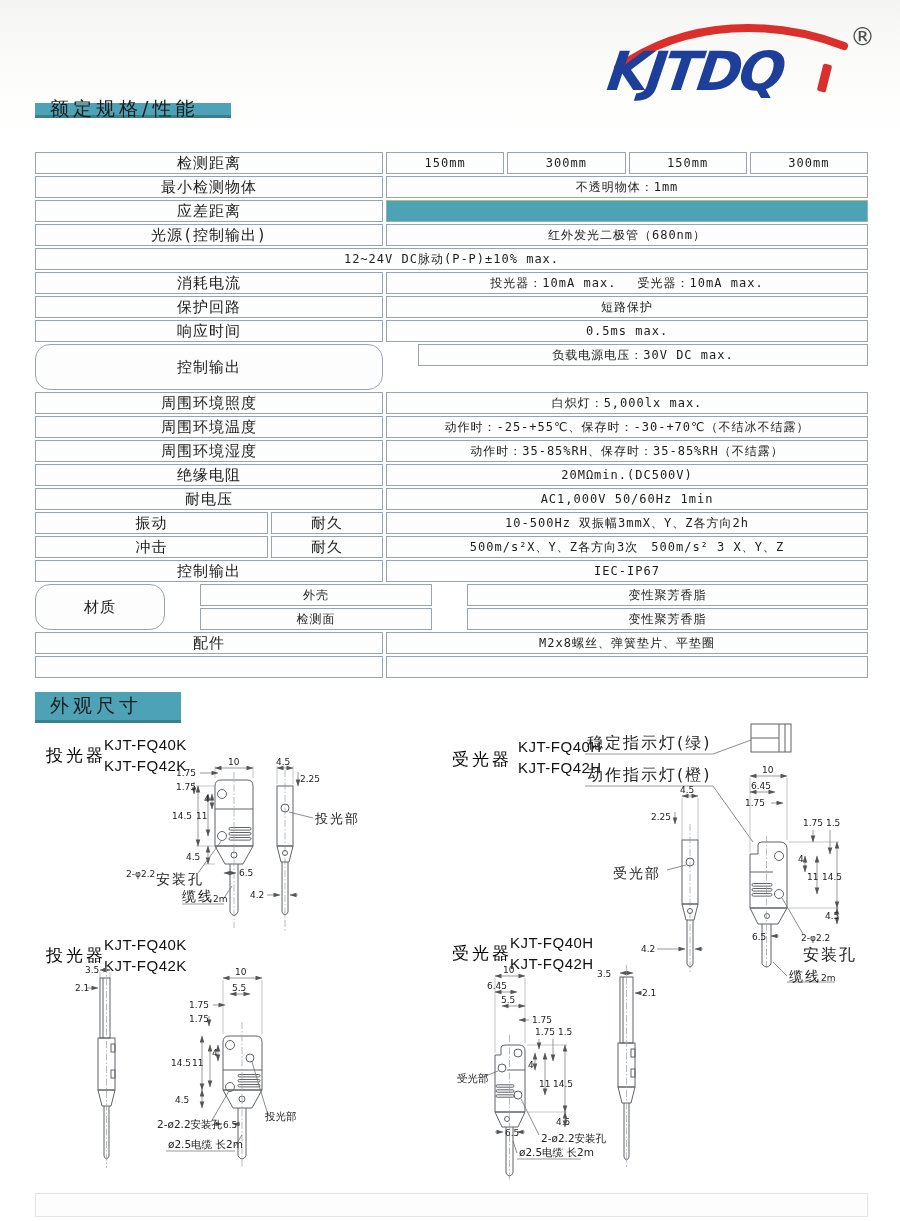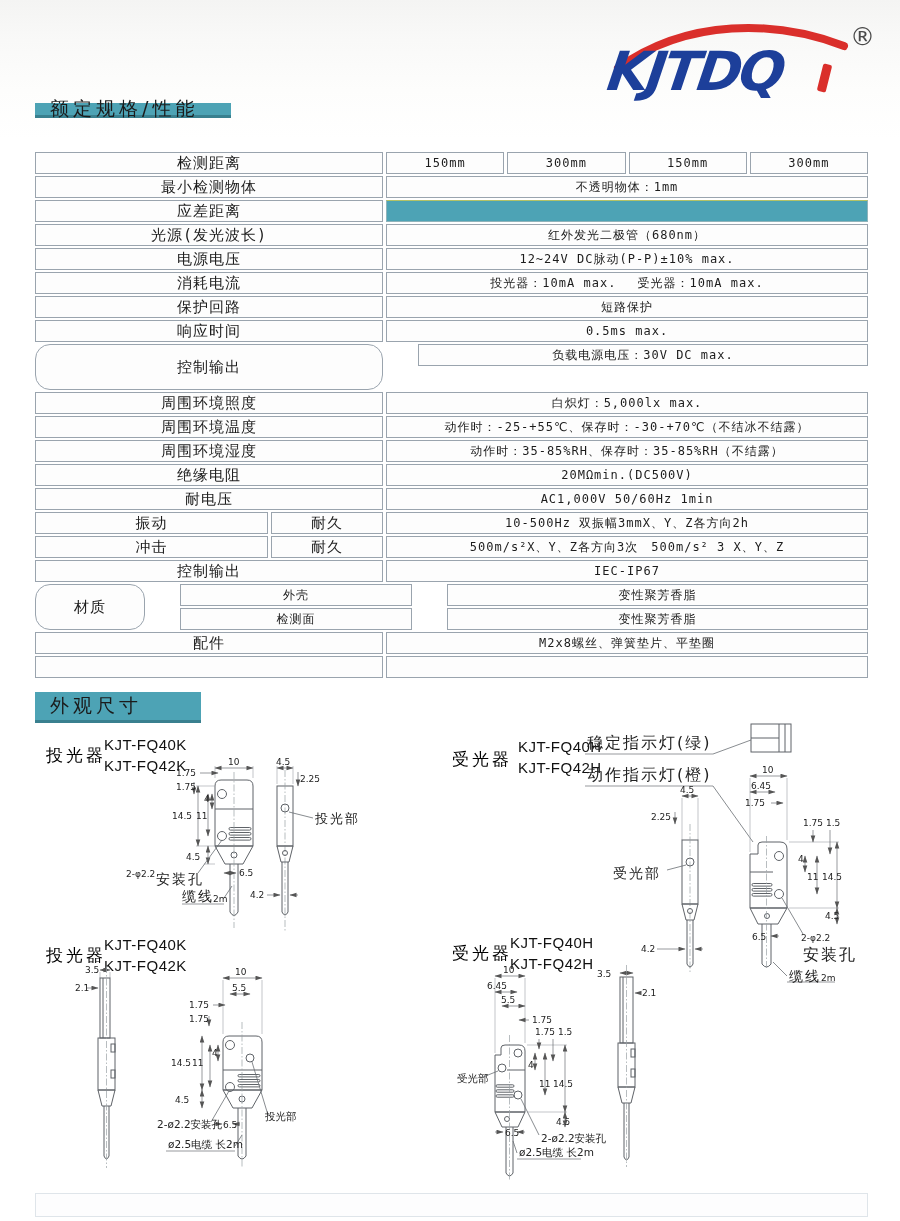--- a/index.html
+++ b/index.html
@@ -27,39 +27,39 @@
     background:var(--logo_red,#da2f2b); transform:rotate(14deg); border-radius:2px; }
 
   
   .sec-header {
     background:var(--teal,#4da3b5);
     border-bottom:3px solid var(--teal_dark,#39808f);
     color:#1b1b1b; display:flex; align-items:center;
     font-size:19px; letter-spacing:4px; padding-left:15px;
   }
   .sec1 { left:35px; top:103px; width:196px; height:15px; }
-  .sec2 { left:35px; top:692px; width:166px; height:31px; }
+  .sec2 { left:35px; top:692px; width:146px; height:31px; }
 
   
   .spec-table { left:35px; top:152px; width:833px; }
   .row { display:flex; gap:3px; margin-bottom:2px; }
   .cell {
     border:1px solid var(--border,#9aa4ae); background:#fdfdfd;
     display:flex; align-items:center; justify-content:center;
     height:22px; font-size:12px; letter-spacing:1px; white-space:nowrap;
     font-family:"DejaVu Sans Mono","DejaVu Sans",sans-serif;
   }
   .lbl  { width:348px; font-size:15px; }
   .val  { flex:1; }
   .q    { flex:1; }
   .teal { background:var(--teal,#4da3b5); border-color:#8fb3ba; border-top-color:#b4c266; }
   .lbl-a { width:233px; font-size:15px; }
   .lbl-b { width:112px; font-size:15px; }
   .tall  { height:46px;border-radius:15px; }
-  .mat-a { width:110px; font-size:15px; }
+  .mat-a { width:130px; font-size:15px; }
   .stack { flex:1; display:flex; flex-direction:column; gap:2px;margin-left:32px; }
   .stack .cell { width:100%; }
 
   
   .dev { font-size:17px; letter-spacing:3px; color:#000000; }
   .mod { font-size:15px; font-family:"Liberation Sans","DejaVu Sans",sans-serif; color:#111; letter-spacing:0.5px; }
   svg .s  { stroke:var(--line,#5f6368); fill:none; stroke-width:1; }
   svg .cl { stroke:#9aa0a5; fill:none; stroke-width:0.7; stroke-dasharray:7 2 1.5 2; }
   svg .dm { stroke:#6a6f74; fill:none; stroke-width:0.7; }
   svg .xt { stroke:#9aa0a5; fill:none; stroke-width:0.6; }
@@ -104,26 +104,25 @@
     <div class="cell lbl">最小检测物体</div>
     <div class="cell val">不透明物体：1mm</div>
   </div>
 
   <div class="row">
     <div class="cell lbl">应差距离</div>
     <div class="cell val teal"></div>
   </div>
 
   <div class="row">
-    <div class="cell lbl">光源(发光波长)</div>
+    <div class="cell lbl">光源(控制输出)</div>
     <div class="cell val">红外发光二极管（680nm）</div>
   </div>
 
   <div class="row">
-    <div class="cell lbl">电源电压</div>
     <div class="cell val">12~24V DC脉动(P-P)±10% max.</div>
   </div>
 
   <div class="row">
     <div class="cell lbl">消耗电流</div>
     <div class="cell val">投光器：10mA max.　 受光器：10mA max.</div>
   </div>
 
   <div class="row">
     <div class="cell lbl">保护回路</div>

